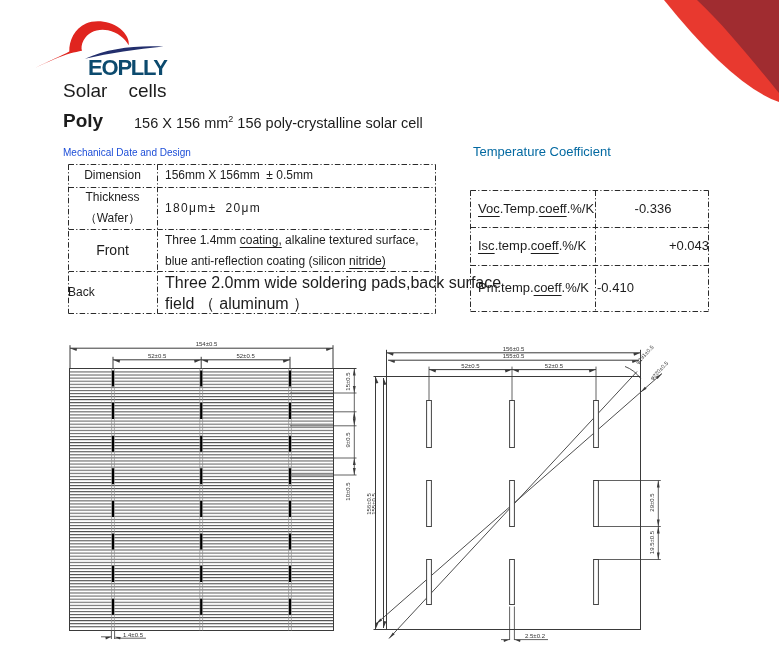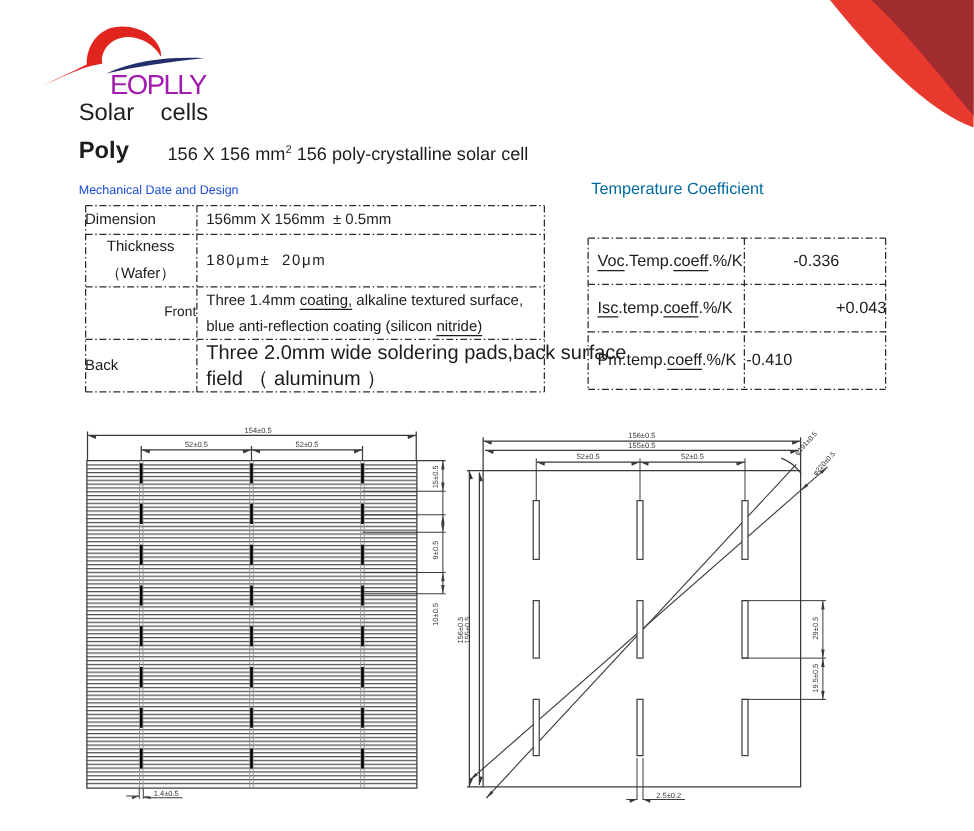--- a/index.html
+++ b/index.html
@@ -143,33 +143,33 @@
     <line x1="157.5" y1="164.5" x2="157.5" y2="313.5" stroke="#2a2a2a" stroke-width="1" stroke-dasharray="5.5 2.2 1.2 2.2"></line>
     <line x1="435.5" y1="164.5" x2="435.5" y2="313.5" stroke="#2a2a2a" stroke-width="1" stroke-dasharray="5.5 2.2 1.2 2.2"></line>
     <line x1="470.5" y1="190.5" x2="708.5" y2="190.5" stroke="#2a2a2a" stroke-width="1" stroke-dasharray="5.5 2.2 1.2 2.2"></line>
     <line x1="470.5" y1="227.5" x2="708.5" y2="227.5" stroke="#2a2a2a" stroke-width="1" stroke-dasharray="5.5 2.2 1.2 2.2"></line>
     <line x1="470.5" y1="265.5" x2="708.5" y2="265.5" stroke="#2a2a2a" stroke-width="1" stroke-dasharray="5.5 2.2 1.2 2.2"></line>
     <line x1="470.5" y1="311.5" x2="708.5" y2="311.5" stroke="#2a2a2a" stroke-width="1" stroke-dasharray="5.5 2.2 1.2 2.2"></line>
     <line x1="470.5" y1="190.5" x2="470.5" y2="311.5" stroke="#2a2a2a" stroke-width="1" stroke-dasharray="5.5 2.2 1.2 2.2"></line>
     <line x1="595.5" y1="190.5" x2="595.5" y2="311.5" stroke="#2a2a2a" stroke-width="1" stroke-dasharray="5.5 2.2 1.2 2.2"></line>
     <line x1="708.5" y1="190.5" x2="708.5" y2="311.5" stroke="#2a2a2a" stroke-width="1" stroke-dasharray="5.5 2.2 1.2 2.2"></line>
   </svg>
-<div style="left:88px;top:55.3px"><span style="font-size:22px;font-weight:normal;letter-spacing:-1.2px;color:#a21caf">EOPLLY</span></div>
+<div style="left:88px;top:55.3px"><span style="font-size:22px;font-weight:bold;letter-spacing:-1.2px;color:#0c4a6e">EOPLLY</span></div>
 <div style="left:63px;top:80px"><span style="font-size:19px;font-weight:normal">Solar&nbsp;&nbsp;&nbsp;&nbsp;cells</span></div>
 <div style="left:63px;top:110px"><span style="font-size:19px;font-weight:bold">Poly</span></div>
 <div style="left:134px;top:114px"><span style="font-size:14.5px">156 X 156 mm<sup style="font-size:9px">2</sup> 156 poly-crystalline solar cell</span></div>
 <div style="left:63px;top:141.5px"><span style="font-size:10px;color:#1d4ed8">Mechanical Date and Design</span></div>
 <div style="left:473px;top:141.5px"><span style="font-size:13px;color:#0369a1">Temperature Coefficient</span></div>
-<div style="left:68px;top:164px;width:89px;height:23px;line-height:23px;font-size:12px">Dimension</div>
+<div style="left:68px;top:164px;width:89px;height:23px;line-height:23px;text-align:center;font-size:12px">Dimension</div>
 <div style="left:165px;top:164px;height:23px;line-height:23px;font-size:12px">156mm X 156mm&nbsp; ± 0.5mm</div>
 <div style="left:68px;top:187px;width:89px;height:42px;font-size:12px">
     <div style="position:static;line-height:21px;text-align:center;margin-top:0px">Thickness<br>（Wafer）</div>
   </div>
 <div style="left:165px;top:187px;height:42px;line-height:42px;letter-spacing:1.3px;font-size:12px">180μm±&nbsp; 20μm</div>
-<div style="left:68px;top:229px;width:89px;height:42px;line-height:42px;text-align:right;font-size:11px">Front</div>
+<div style="left:68px;top:229px;width:89px;height:42px;line-height:42px;text-align:center;font-size:14px">Front</div>
 <div style="left:165px;top:230px;line-height:21px;font-size:12px">Three 1.4mm <span class="sq">coating,</span> alkaline textured surface,<br>blue anti-reflection coating (silicon <span class="sq">nitride)</span></div>
 <div style="left:68px;top:271px;width:89px;height:42px;line-height:42px;text-align:left;font-size:12px">Back</div>
 <div style="left:165px;top:272px;line-height:21px;font-size:16px">Three 2.0mm wide soldering pads,back surface<br>field （ aluminum ）</div>
 <div style="left:478px;top:190px;height:37px;line-height:37px;font-size:13px"><span class="sq">Voc</span>.Temp.<span class="sq">coeff</span>.%/K</div>
 <div style="left:597px;top:190px;width:112px;height:37px;line-height:37px;text-align:center;font-size:13px">-0.336</div>
 <div style="left:478px;top:227px;height:38px;line-height:38px;font-size:13px"><span class="sq">Isc</span>.temp.<span class="sq">coeff</span>.%/K</div>
 <div style="left:597px;top:227px;width:112px;height:38px;line-height:38px;text-align:right;font-size:13px">+0.043</div>
 <div style="left:478px;top:265px;height:46px;line-height:46px;font-size:13px">Pm.temp.<span class="sq">coeff</span>.%/K</div>
 <div style="left:597px;top:265px;width:112px;height:46px;line-height:46px;text-align:left;font-size:13px">-0.410</div>
 </body></html>

